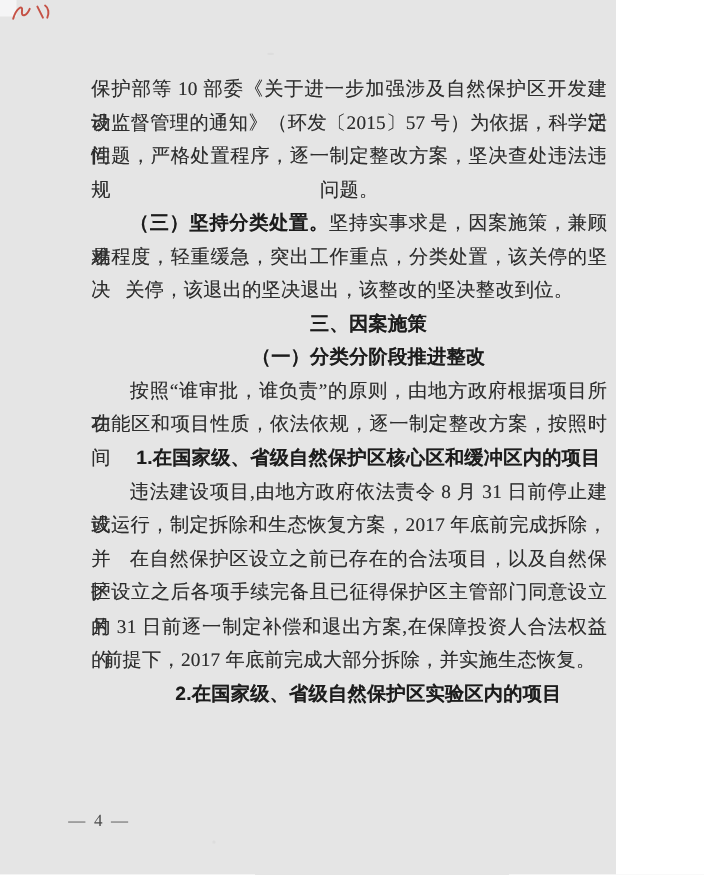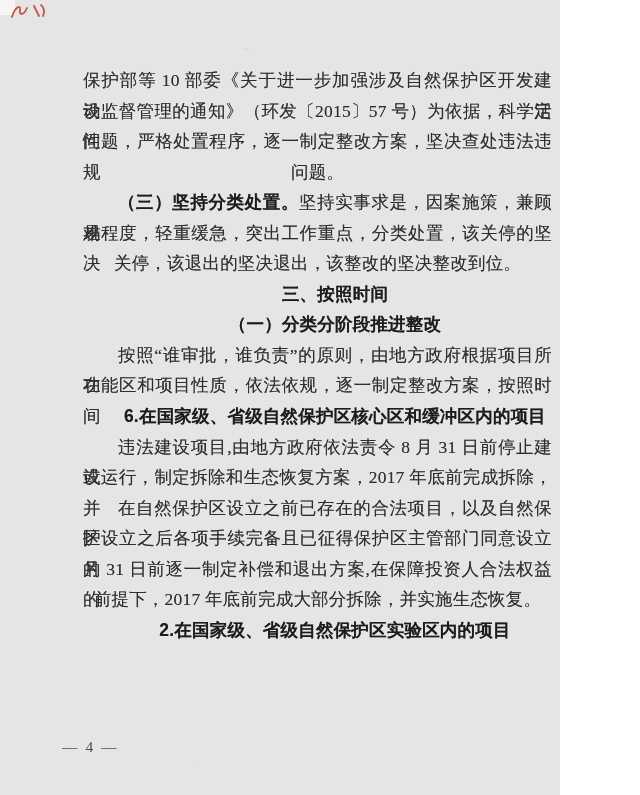--- a/index.html
+++ b/index.html
@@ -97,25 +97,25 @@
   <div class="speck b"></div>
 
   <div class="text-block">
       <div class="line justify"><span class="seg">保护部等 10 部委《关于进一步加强涉及自然保护区开发建设活</span></div>
       <div class="line justify"><span class="seg">动监督管理的通知》（环发〔2015〕57 号）为依据，科学定性</span></div>
       <div class="line justify"><span class="seg">问题，严格处置程序，逐一制定整改方案，坚决查处违法违规</span></div>
       <div class="line"><span class="seg">问题。</span></div>
       <div class="line indent justify"><span class="seg bold">（三）坚持分类处置。</span><span class="seg">坚持实事求是，因案施策，兼顾难</span></div>
       <div class="line justify"><span class="seg">易程度，轻重缓急，突出工作重点，分类处置，该关停的坚决</span></div>
       <div class="line"><span class="seg">关停，该退出的坚决退出，该整改的坚决整改到位。</span></div>
-      <div class="line indent"><span class="seg bold">三、按照时间</span></div>
+      <div class="line indent"><span class="seg bold">三、因案施策</span></div>
       <div class="line indent"><span class="seg bold">（一）分类分阶段推进整改</span></div>
       <div class="line indent justify"><span class="seg">按照“谁审批，谁负责”的原则，由地方政府根据项目所在</span></div>
       <div class="line justify"><span class="seg">功能区和项目性质，依法依规，逐一制定整改方案，按照时间</span></div>
-      <div class="line indent"><span class="seg bold">6.在国家级、省级自然保护区核心区和缓冲区内的项目</span></div>
+      <div class="line indent"><span class="seg bold">1.在国家级、省级自然保护区核心区和缓冲区内的项目</span></div>
       <div class="line indent justify"><span class="seg">违法建设项目,由地方政府依法责令 8 月 31 日前停止建设</span></div>
       <div class="line justify"><span class="seg">或运行，制定拆除和生态恢复方案，2017 年底前完成拆除，并</span></div>
       <div class="line indent justify"><span class="seg">在自然保护区设立之前已存在的合法项目，以及自然保护</span></div>
       <div class="line justify"><span class="seg">区设立之后各项手续完备且已征得保护区主管部门同意设立的</span></div>
       <div class="line justify"><span class="seg">月 31 日前逐一制定补偿和退出方案,在保障投资人合法权益的</span></div>
       <div class="line"><span class="seg">前提下，2017 年底前完成大部分拆除，并实施生态恢复。</span></div>
       <div class="line indent"><span class="seg bold">2.在国家级、省级自然保护区实验区内的项目</span></div>
     </div>
 
   <div class="page-number">— 4 —</div>

